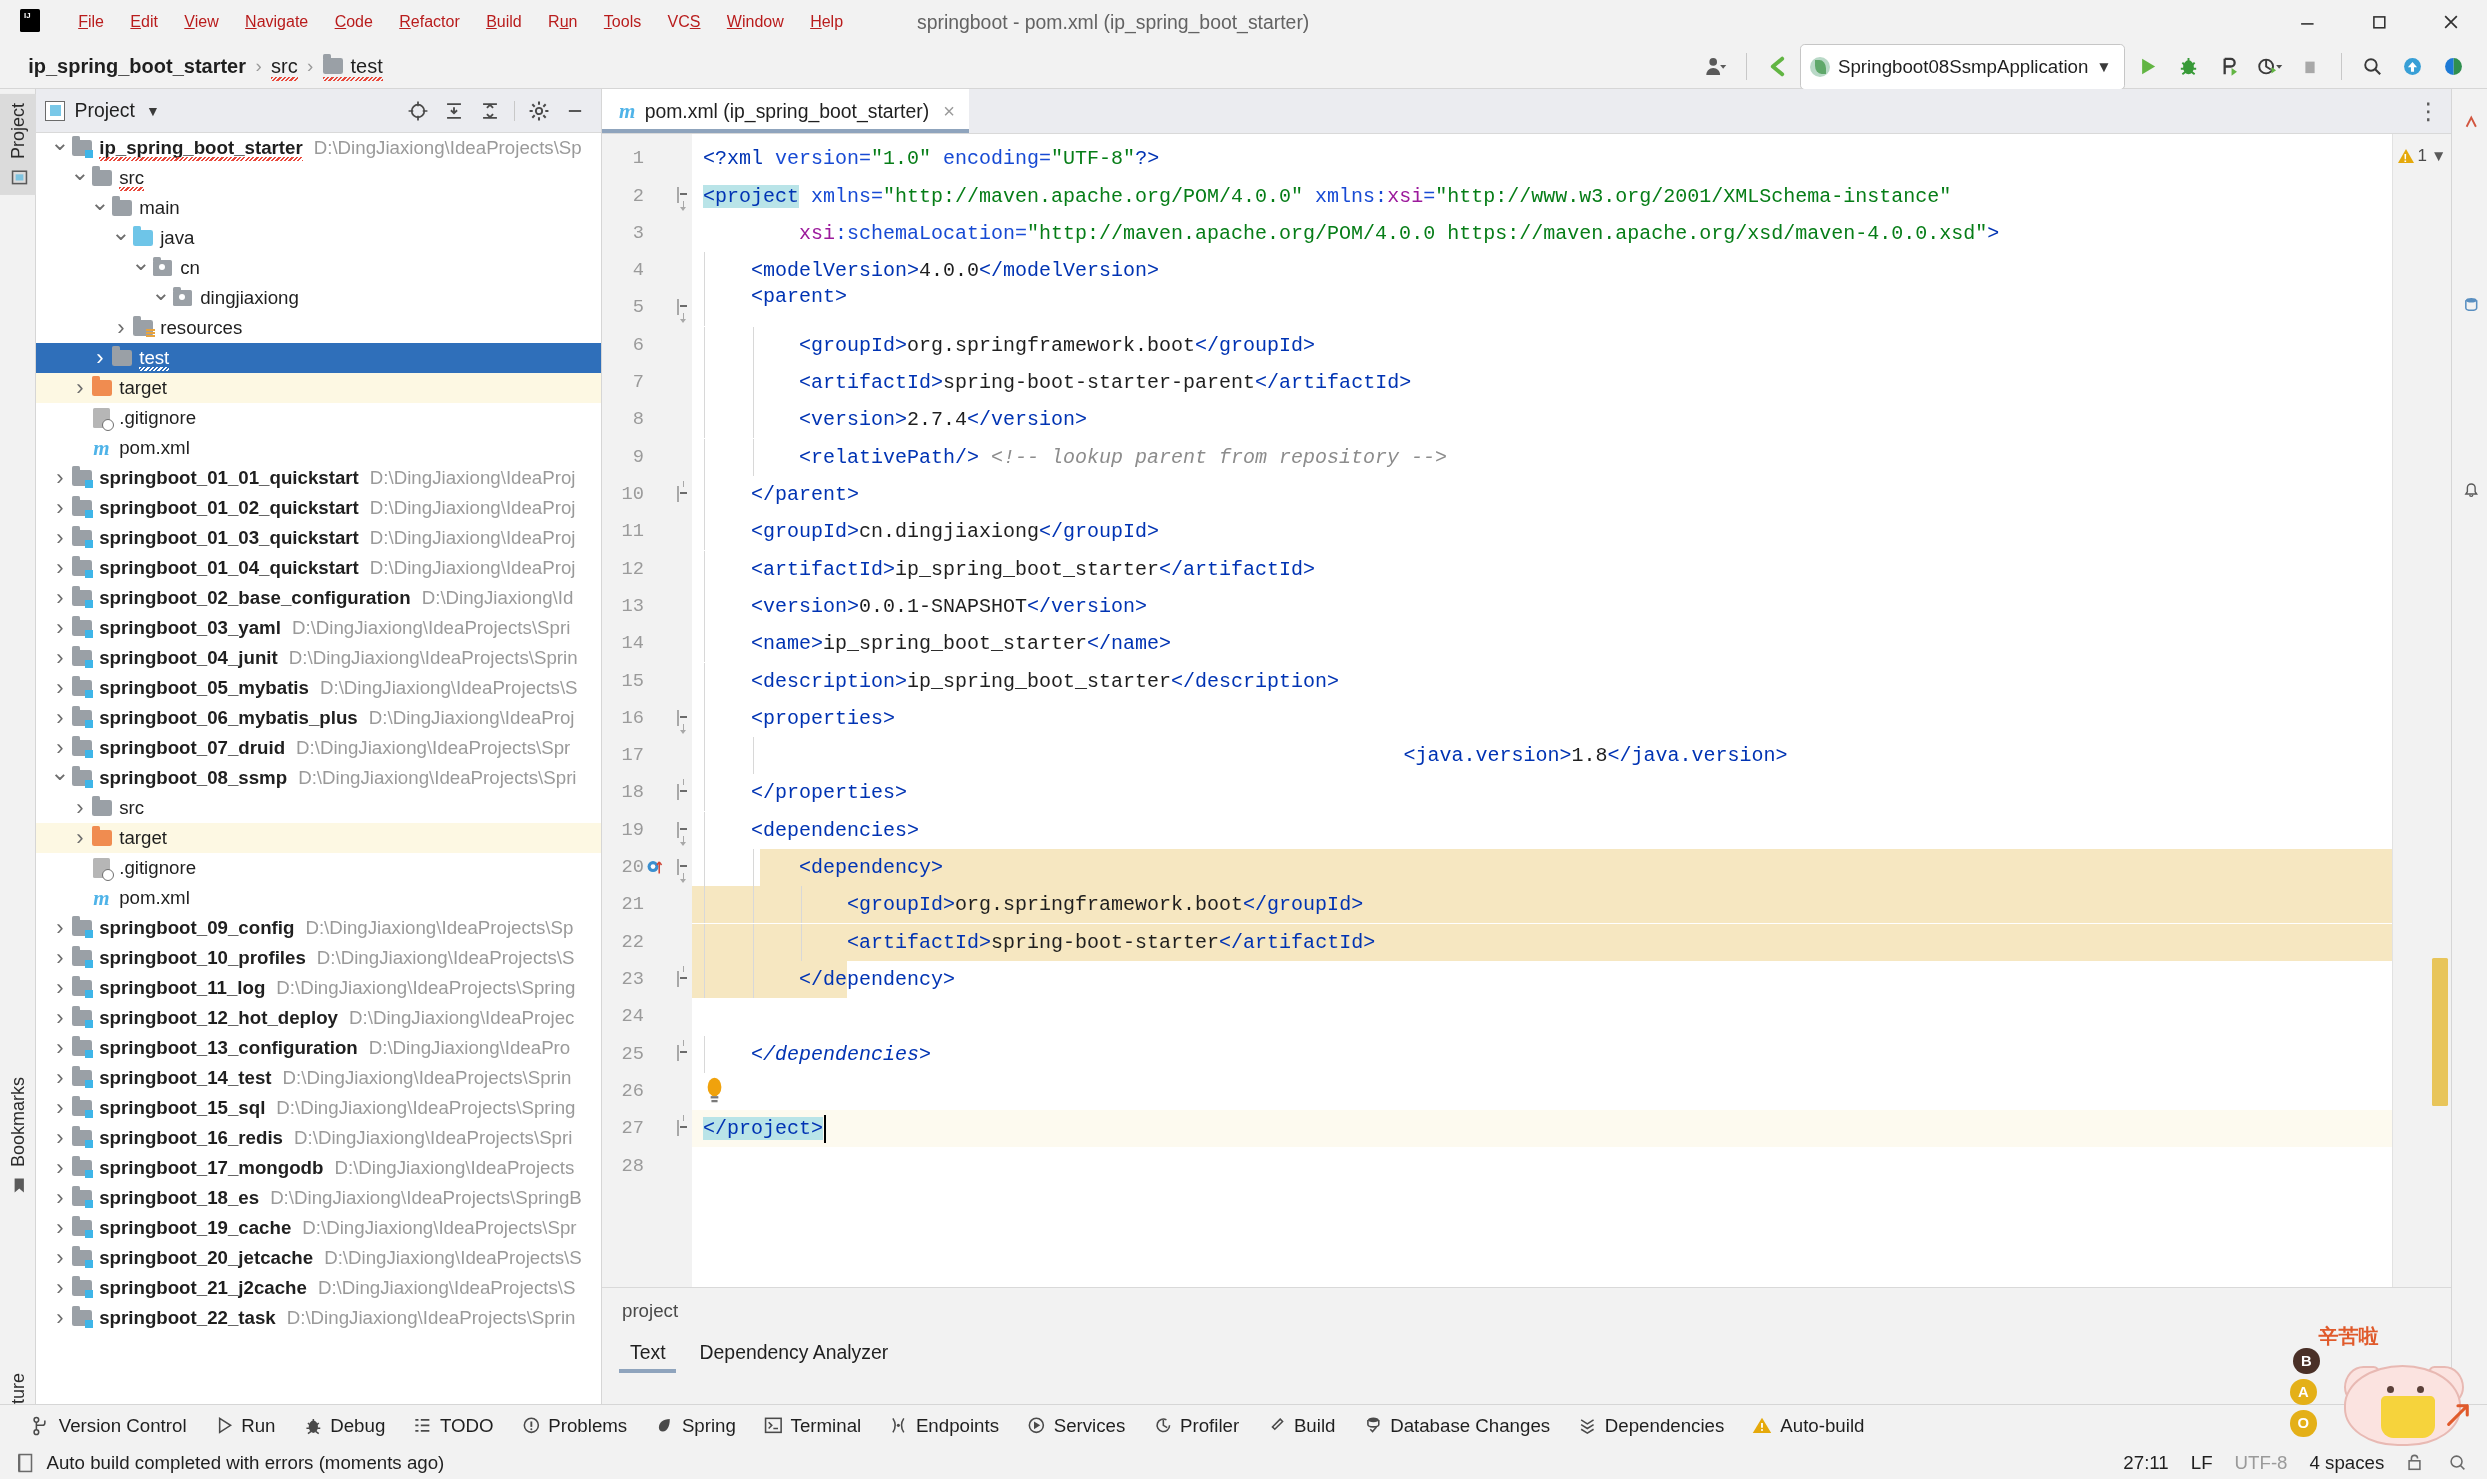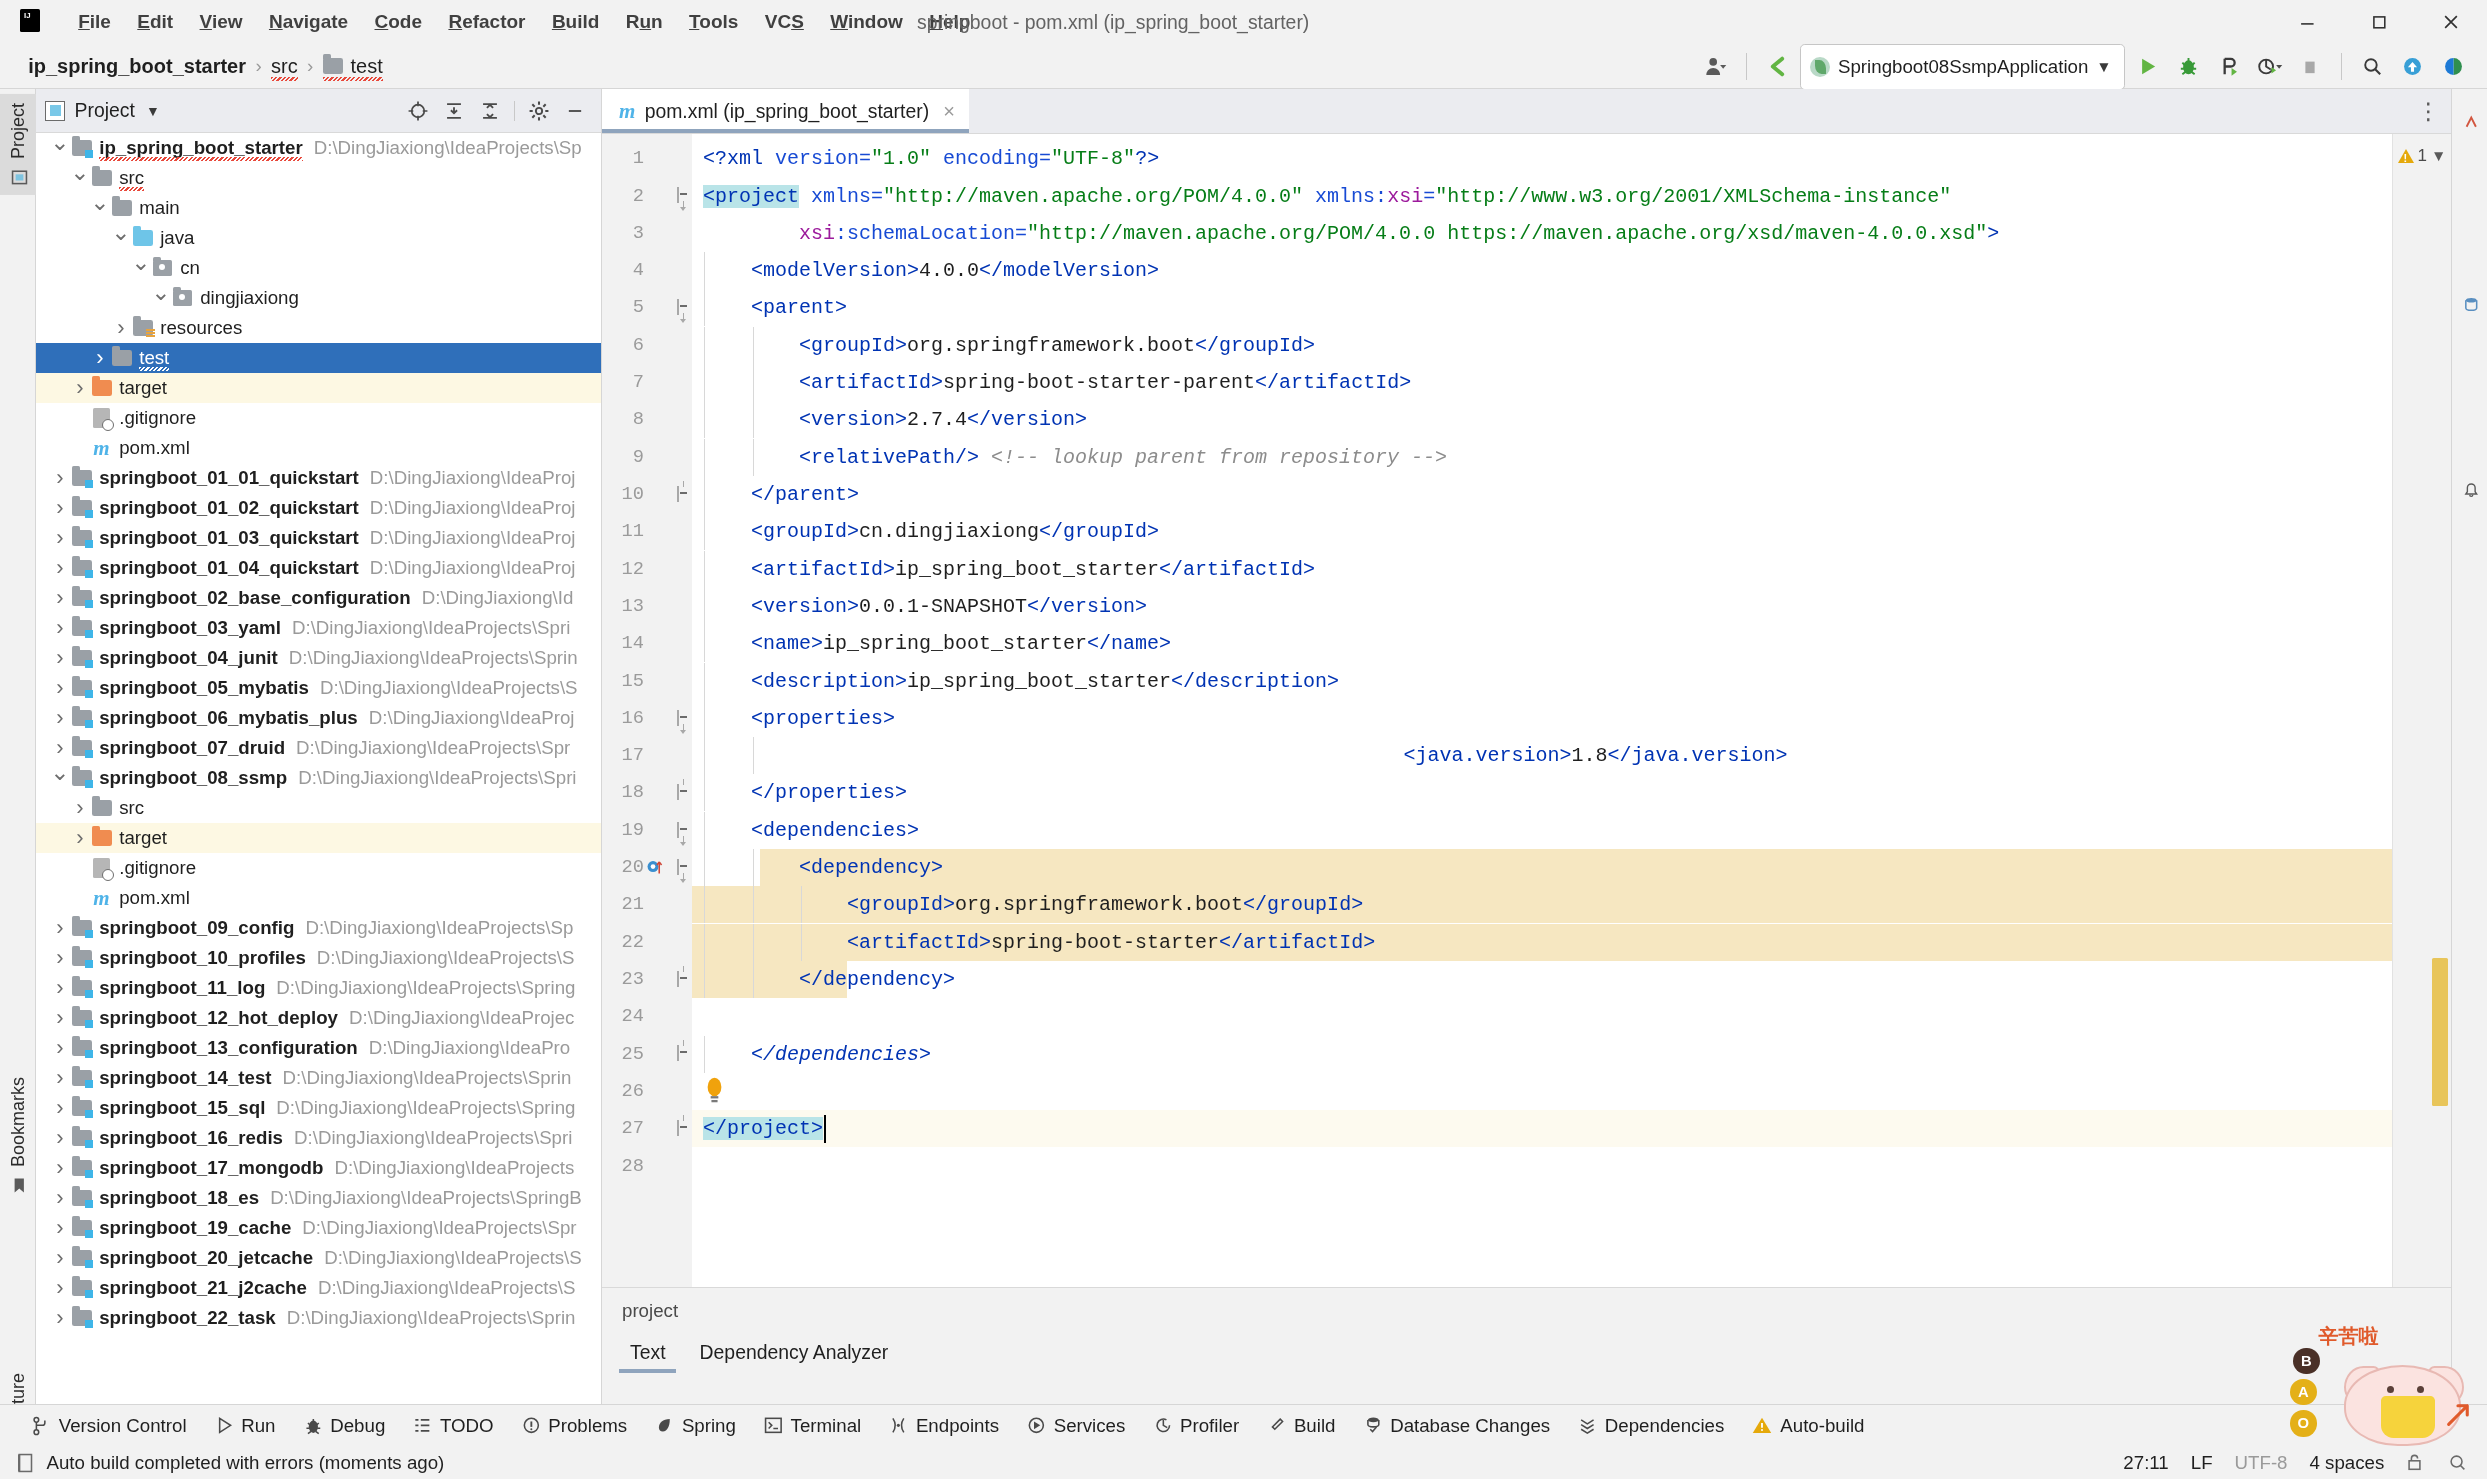--- a/index.html
+++ b/index.html
@@ -21,21 +21,21 @@
   .ij-logo .sq {
     position:absolute; left:4.7px; top:1.6px; width:20px; height:23px; background:#000; border-radius:1.6px;
   }
   .ij-logo .sq::after{content:"IJ"; position:absolute; left:3.9px; top:2.3px; color:#fff; font-size:7.8px; font-weight:bold;}
   .ij-logo .c1{position:absolute;left:0;top:4.7px;width:12.4px;height:12.4px;background:#fe315d;transform:rotate(45deg);z-index:-1;}
   .ij-logo .c2{position:absolute;left:15.5px;top:17px;width:14px;height:14px;background:#f97a12;transform:rotate(45deg);z-index:-1;}
   .ij-logo .c3{position:absolute;left:1.6px;top:17px;width:12.4px;height:12.4px;background:#fcee39;transform:rotate(45deg);z-index:-1;}
   .ij-logo .c4{position:absolute;left:17px;top:1.6px;width:11px;height:11px;background:#087cfa;transform:rotate(45deg);z-index:-1;}
   .menu-items { display:flex; align-items:center; gap: 0px; }
   .menu-item {
-    font-size: 19px; color: #404040; padding: 4.7px 13.2px; cursor: default; white-space: nowrap; font-weight: bold;
+    font-size: 16px; color: #b91c1c; padding: 4.7px 13.2px; cursor: default; white-space: nowrap;
   }
   .menu-item .mn { text-decoration: underline; }
   .win-title {
     position: absolute; left: 917px; top: 0; height:44px; display:flex; align-items:center;
     font-size: 19.4px; color: #636363; white-space: nowrap;
   }
   .win-ctrl { position:absolute; right:0; top:0; height:44px; display:flex; align-items:center; }
   .wbtn { width: 72px; height: 44px; display:flex; align-items:center; justify-content:center; color:#303030; }
   .wbtn svg { display:block; }
 
@@ -837,21 +837,21 @@
             <div class="hl-row" style="top: 752px; background: rgb(246, 231, 193); left: 0px;"></div>
             <div class="hl-row" style="top: 790px; background: rgb(246, 231, 193); left: 0px;"></div>
             <div class="hl-row" style="top: 827px; background: rgb(246, 231, 193); left: 0px; right: auto; width: 155px;"></div>
             <div class="hl-row" style="top: 976px; background: rgb(253, 250, 239);"></div>
             <div class="codeline" style="top: 6.2px;"><span class="txt"><span class="t-pi">&lt;?</span><span class="t-tag">xml</span><span class="t-attr"> version=</span><span class="t-str">"1.0"</span><span class="t-attr"> encoding=</span><span class="t-str">"UTF-8"</span><span class="t-pi">?&gt;</span></span></div>
             <div class="codeline" style="top: 44px;"><span class="txt"><span class="t-tag selbg">&lt;project</span><span class="t-attr"> xmlns=</span><span class="t-str">"http://maven.apache.org/POM/4.0.0"</span><span class="t-attr"> xmlns:</span><span class="t-ns">xsi</span><span class="t-attr">=</span><span class="t-str">"http://www.w3.org/2001/XMLSchema-instance"</span></span></div>
             <div class="codeline" style="top: 81px;"><span class="txt"><span class="t-txt">        </span><span class="t-ns">xsi</span><span class="t-attr">:schemaLocation=</span><span class="t-str">"http://maven.apache.org/POM/4.0.0 https://maven.apache.org/xsd/maven-4.0.0.xsd"</span><span class="t-tag">&gt;</span></span></div>
             <div class="indentguide" style="left: 12.4px; top: 118px; height: 37px;"></div>
             <div class="codeline" style="top: 118px;"><span class="txt"><span class="t-txt">    </span><span class="t-tag">&lt;modelVersion&gt;</span><span class="t-txt">4.0.0</span><span class="t-tag">&lt;/modelVersion&gt;</span></span></div>
             <div class="indentguide" style="left: 12.4px; top: 155px; height: 37px;"></div>
-            <div class="codeline" style="top: 155px;"><span class="txt"><span class="t-txt">    </span><span class="t-tag">&lt;parent&gt;</span></span></div>
+            <div class="codeline" style="top: 144px;"><span class="txt"><span class="t-txt">    </span><span class="t-tag">&lt;parent&gt;</span></span></div>
             <div class="indentguide" style="left: 12.4px; top: 193px; height: 37px;"></div>
             <div class="indentguide" style="left: 61px; top: 193px; height: 37px;"></div>
             <div class="codeline" style="top: 193px;"><span class="txt"><span class="t-txt">        </span><span class="t-tag">&lt;groupId&gt;</span><span class="t-txt">org.springframework.boot</span><span class="t-tag">&lt;/groupId&gt;</span></span></div>
             <div class="indentguide" style="left: 12.4px; top: 230px; height: 37px;"></div>
             <div class="indentguide" style="left: 61px; top: 230px; height: 37px;"></div>
             <div class="codeline" style="top: 230px;"><span class="txt"><span class="t-txt">        </span><span class="t-tag">&lt;artifactId&gt;</span><span class="t-txt">spring-boot-starter-parent</span><span class="t-tag">&lt;/artifactId&gt;</span></span></div>
             <div class="indentguide" style="left: 12.4px; top: 267px; height: 37px;"></div>
             <div class="indentguide" style="left: 61px; top: 267px; height: 37px;"></div>
             <div class="codeline" style="top: 267px;"><span class="txt"><span class="t-txt">        </span><span class="t-tag">&lt;version&gt;</span><span class="t-txt">2.7.4</span><span class="t-tag">&lt;/version&gt;</span></span></div>
             <div class="indentguide" style="left: 12.4px; top: 305px; height: 37px;"></div>

